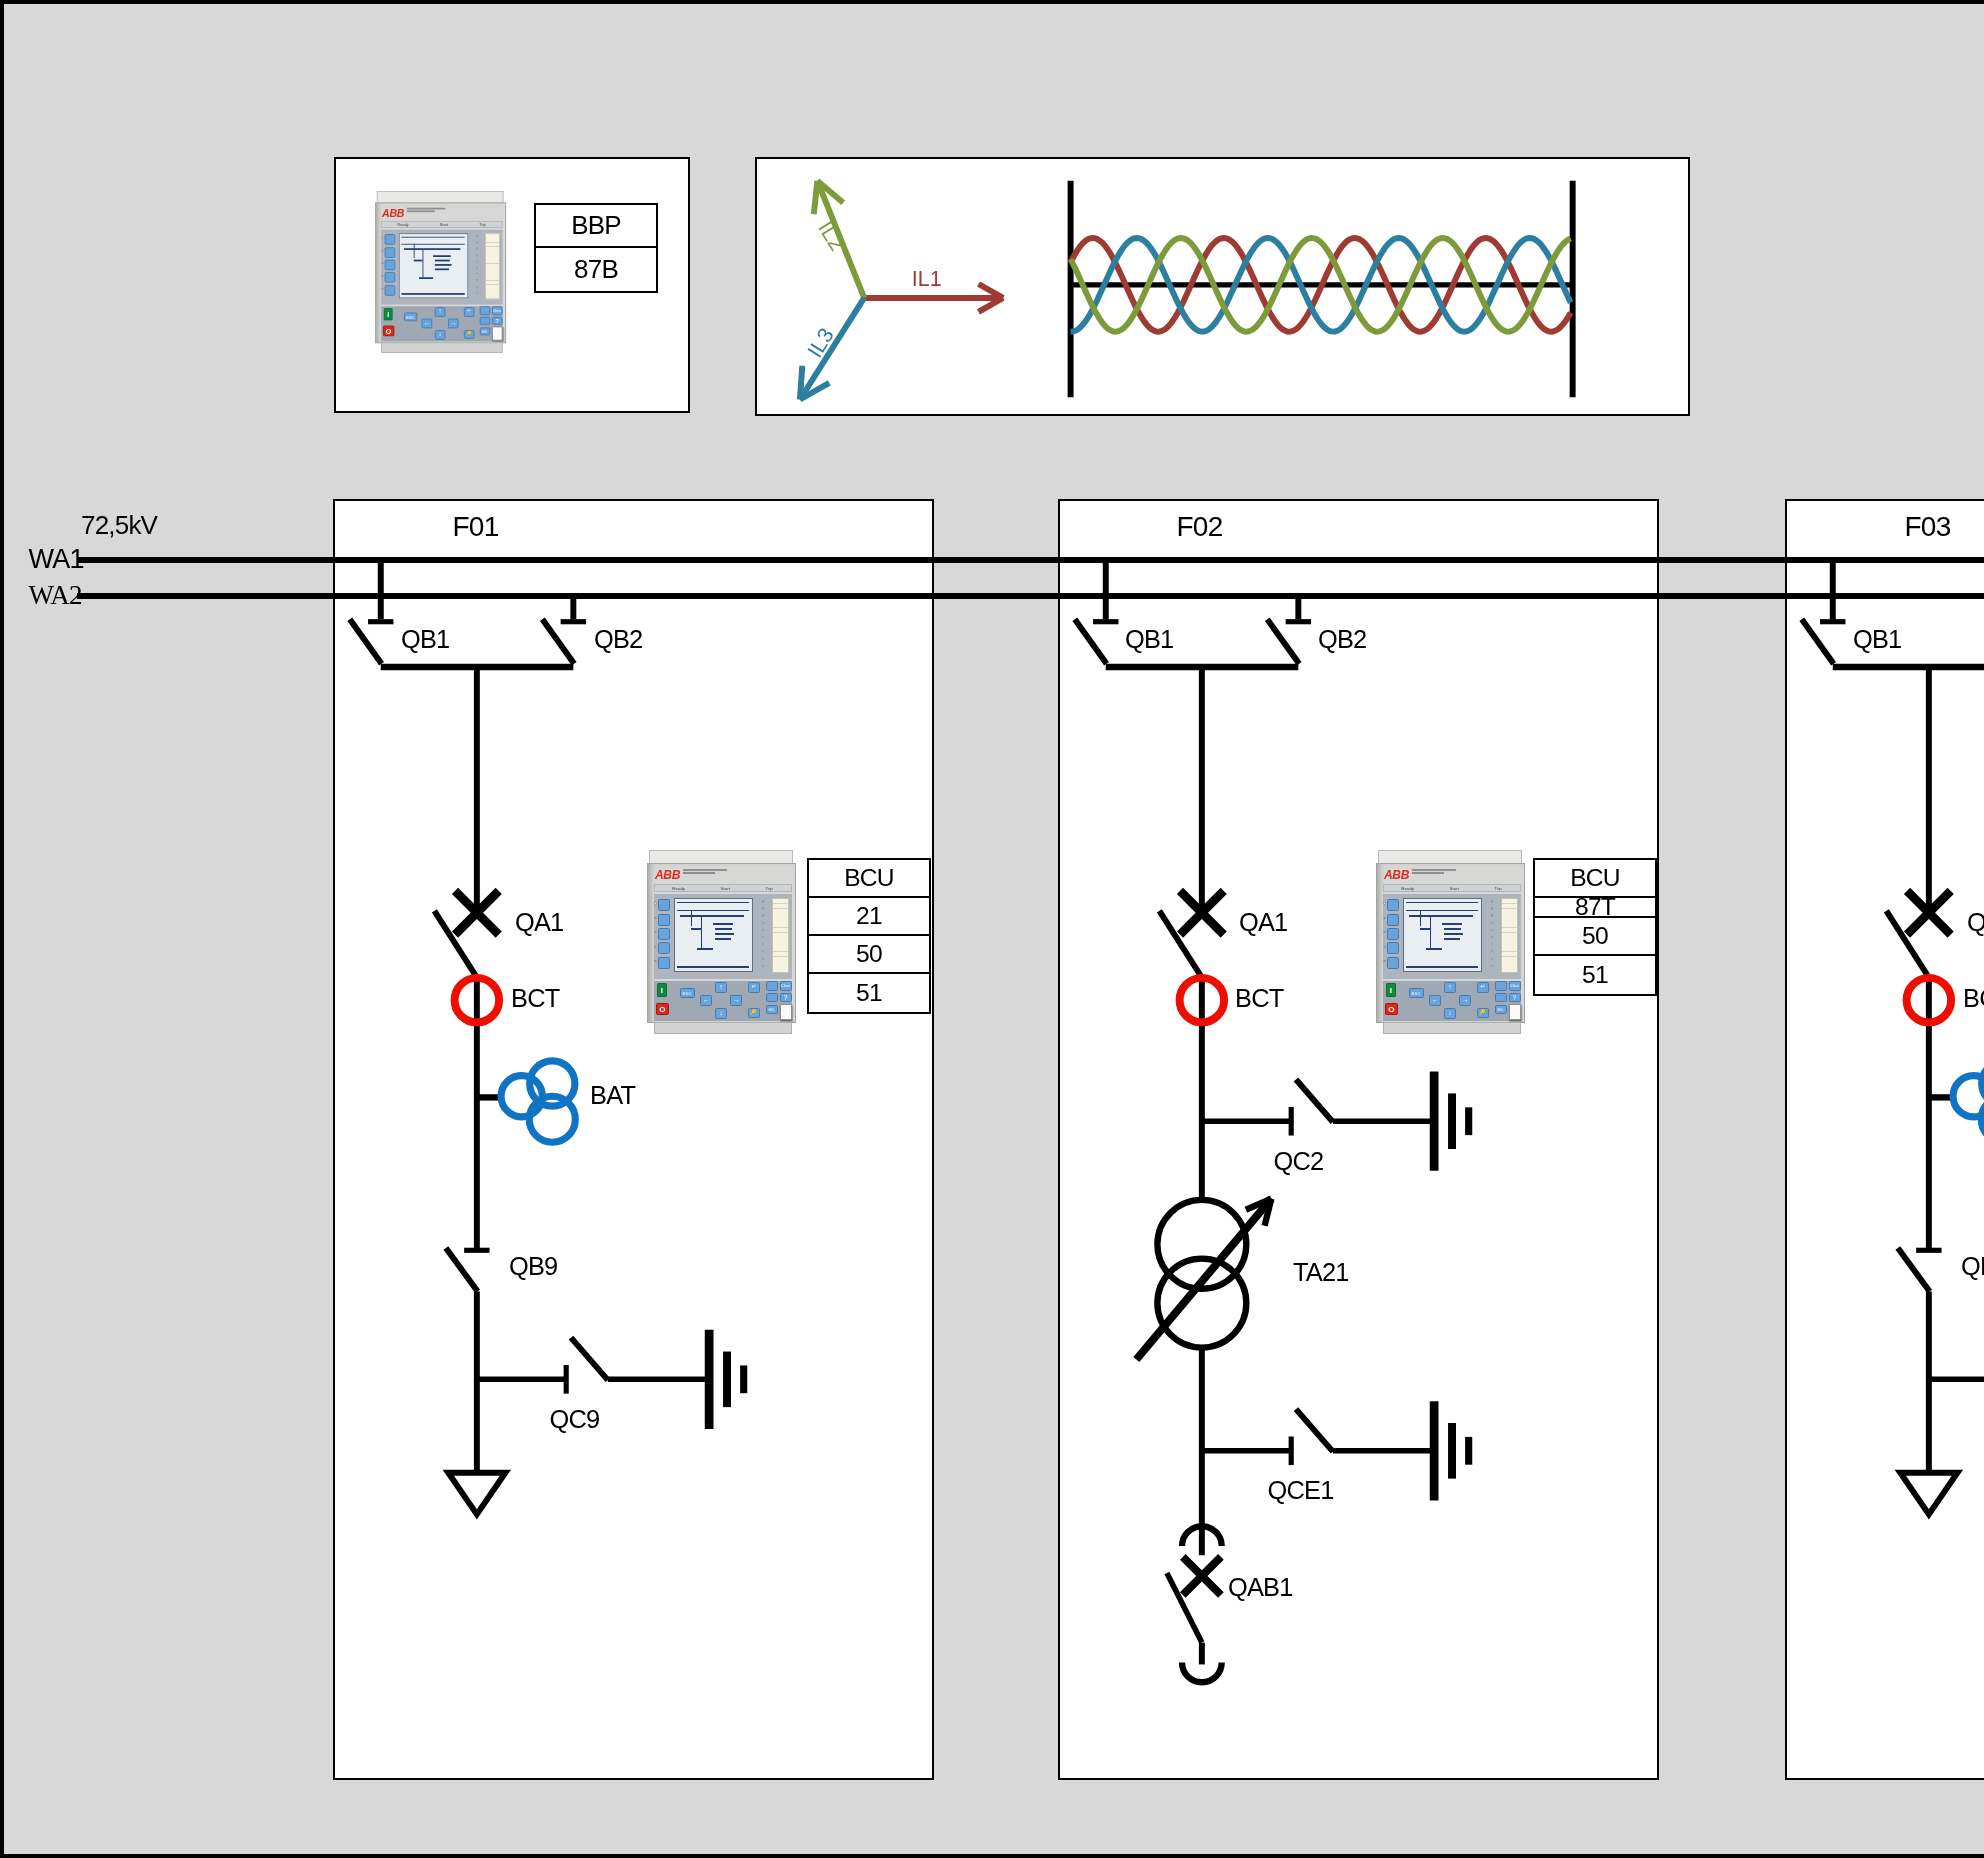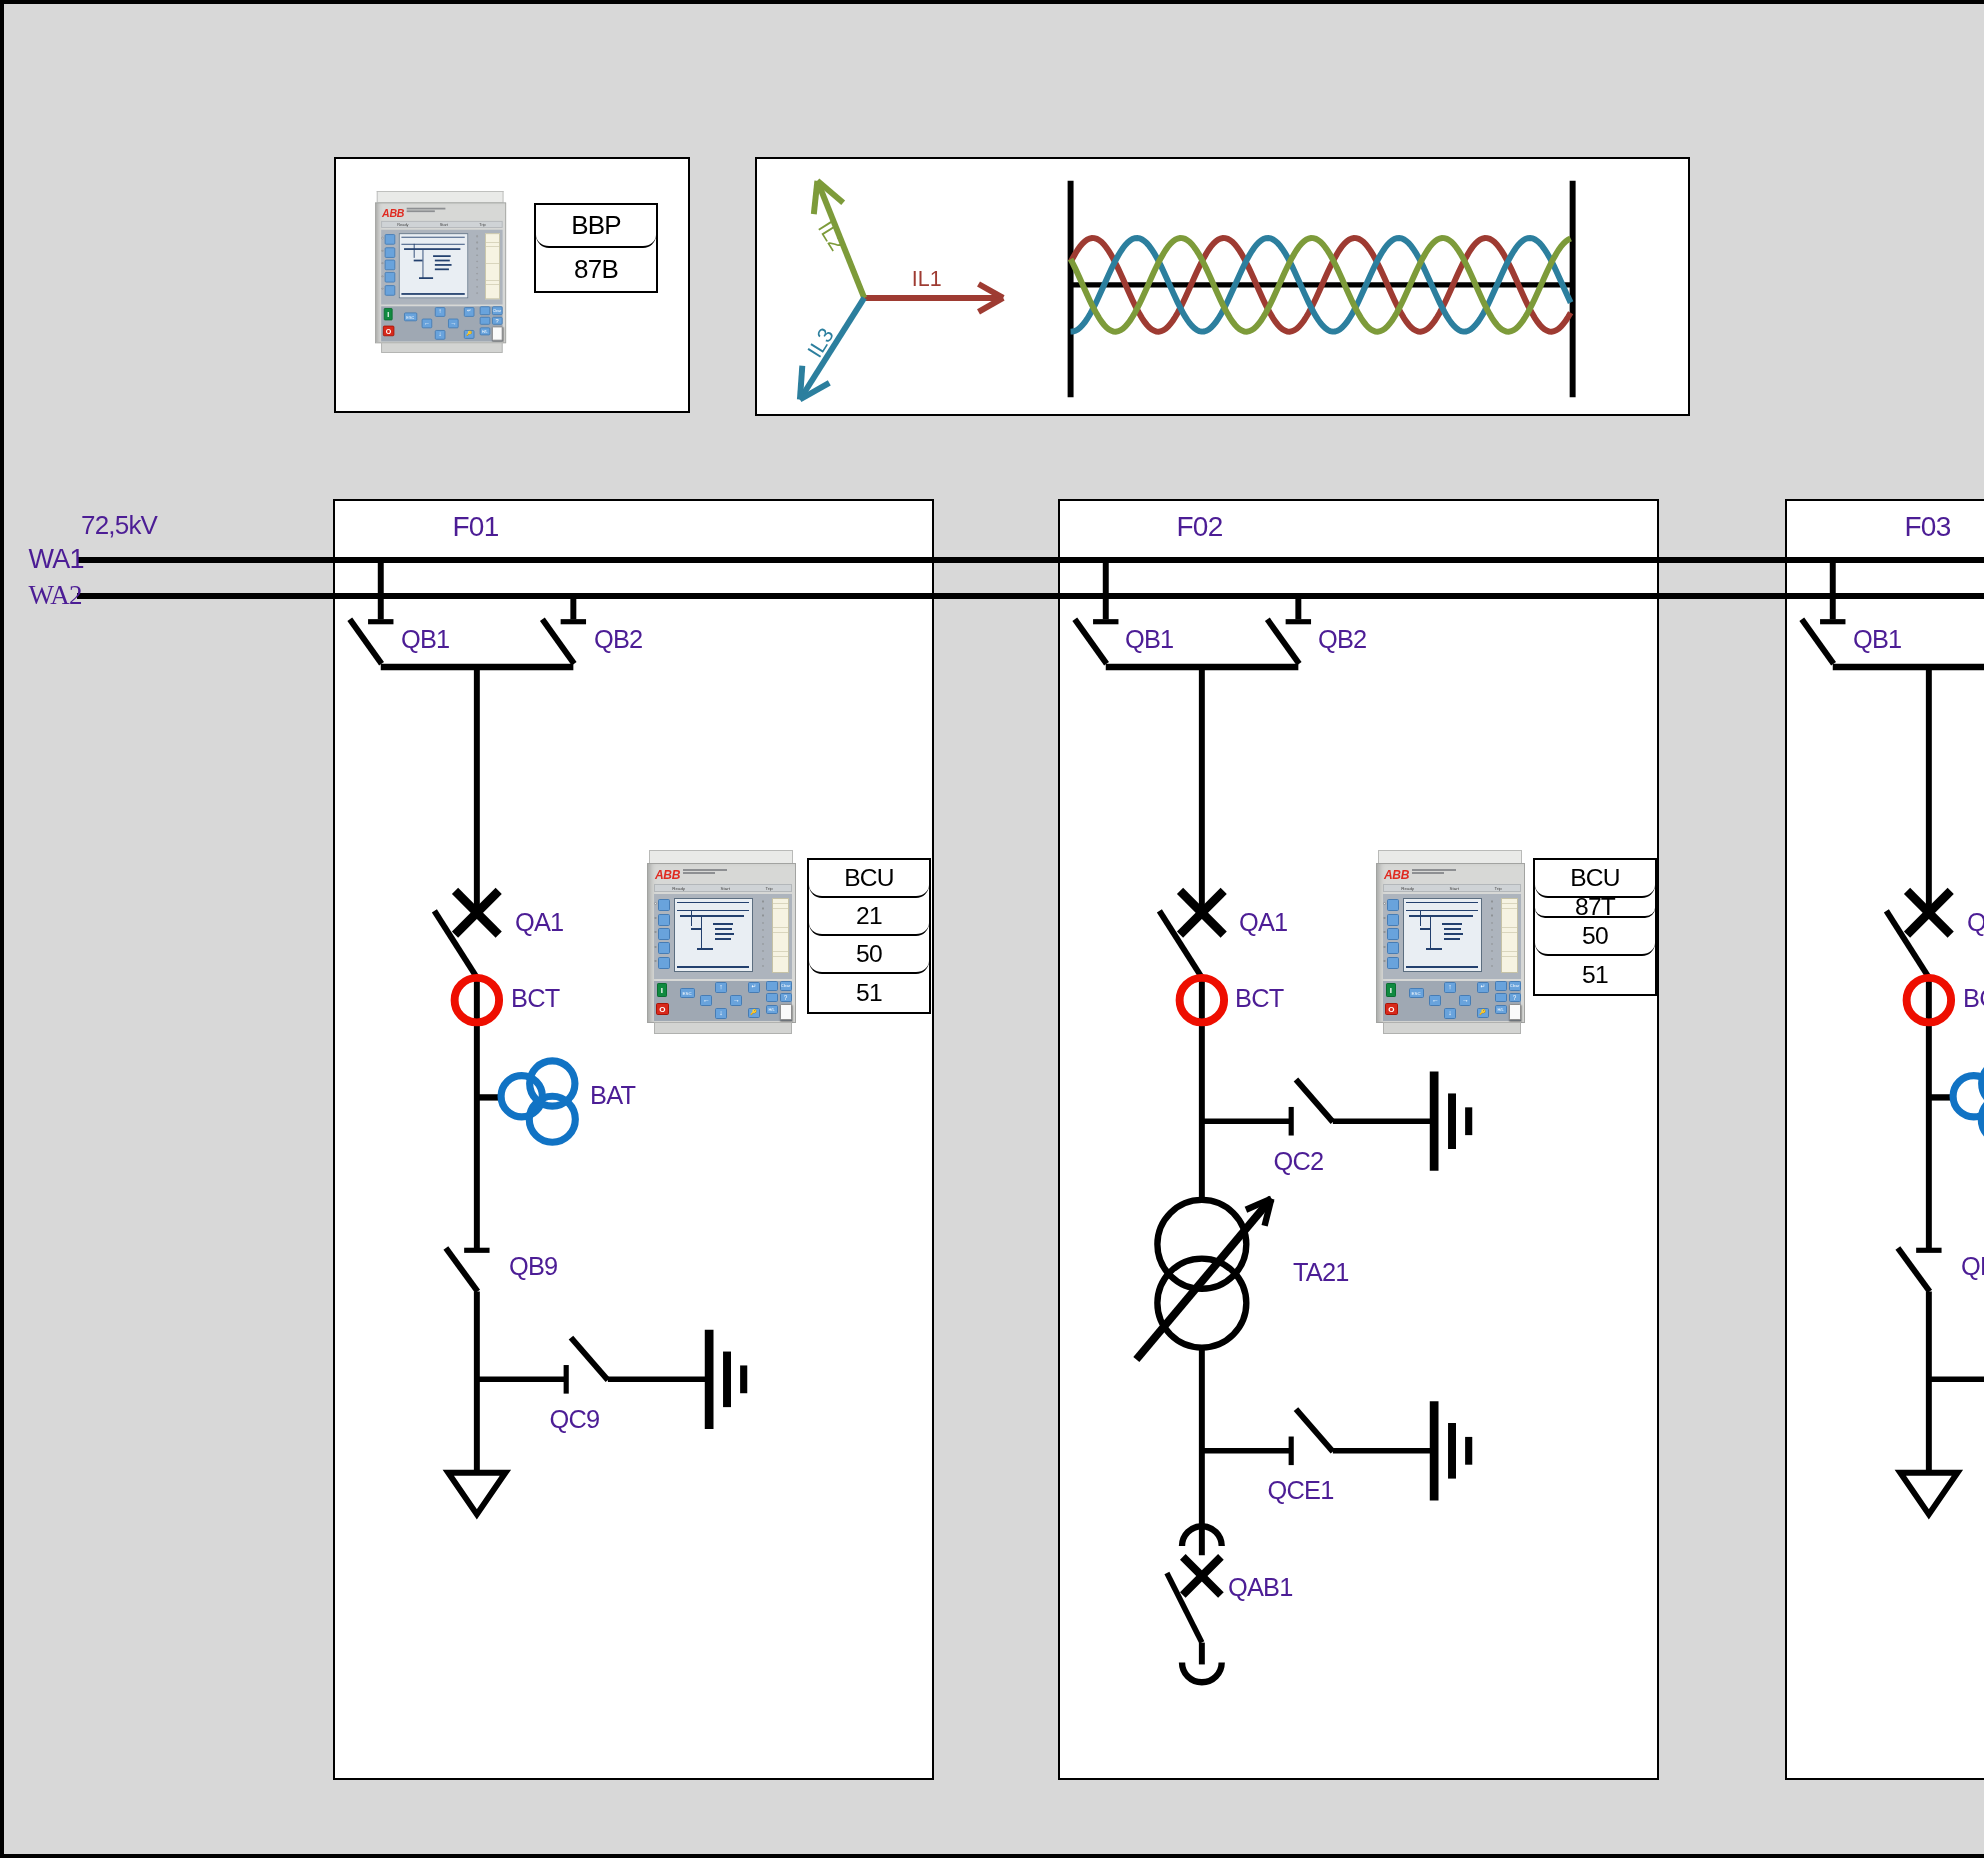--- a/index.html
+++ b/index.html
@@ -6,28 +6,28 @@
   html,body { background:#d8d8d8; }
   body { font-family:"Liberation Sans", sans-serif; }
   .page { position:relative; width:2685px; height:1858px; background:#d8d8d8; border:4px solid #000; overflow:hidden; }
 
   .panel-box { position:absolute; background:#fff; border:2.4px solid #000; }
   .bay { position:absolute; top:495px; width:601px; height:1281px; background:#fff; border:2.4px solid #000; }
   .bay svg { position:absolute; left:0; top:0; }
 
   .busline { position:absolute; left:73px; width:2563px; height:5.6px; background:#000; }
 
-  .lbl { position:absolute; font-size:25.4px; line-height:33px; letter-spacing:-0.8px; color:#4c1d95; white-space:nowrap; }
+  .lbl { position:absolute; font-size:25.4px; line-height:33px; letter-spacing:-0.8px; color:#000000; white-space:nowrap; }
   .lbl.center { text-align:center; }
   .bus-lbl { font-size:27px; }
   .kv-lbl { font-size:26px; }
   .bay-title { width:159px; text-align:center; font-size:28px; }
 
   .dtable { position:absolute; background:#fff; border:2.8px solid #000; }
-  .dtable .row { border-bottom:2.8px solid #000; text-align:center; font-size:24.6px; letter-spacing:-0.8px; display:flex; align-items:center; justify-content:center;border-radius:13px; }
+  .dtable .row { border-bottom:2.8px solid #000; text-align:center; font-size:24.6px; letter-spacing:-0.8px; display:flex; align-items:center; justify-content:center; }
   .dtable .row:last-child { border-bottom:none; }
 
   
   .relay { position:absolute; width:149px; height:173px; }
   .relay * { position:absolute; }
   .r-cap { left:2.4px; top:0; width:144px; height:13.5px; background:#e9eae8; border:0.8px solid #b9bab8; border-bottom:0.8px solid #9fa09e; }
   .r-body { left:0; top:12.7px; width:149px; height:160px; background:#d7d8d6; border:0.8px solid #a2a3a1; box-shadow:inset 5.6px 0 6.4px -4px #9a9b99; }
   .r-logo { left:7.1px; top:4px; font-size:12px; font-weight:bold; font-style:italic; color:#e02a20; letter-spacing:-0.4px; }
   .r-mtxt { left:35px; width:44px; height:1.6px; background:#8d8f92; }
   .r-statusbar { left:5.6px; top:20.6px; width:138px; height:8px; background:#cfd3d6; border:0.4px solid #b3b7ba; display:flex; justify-content:space-around; align-items:center; }

